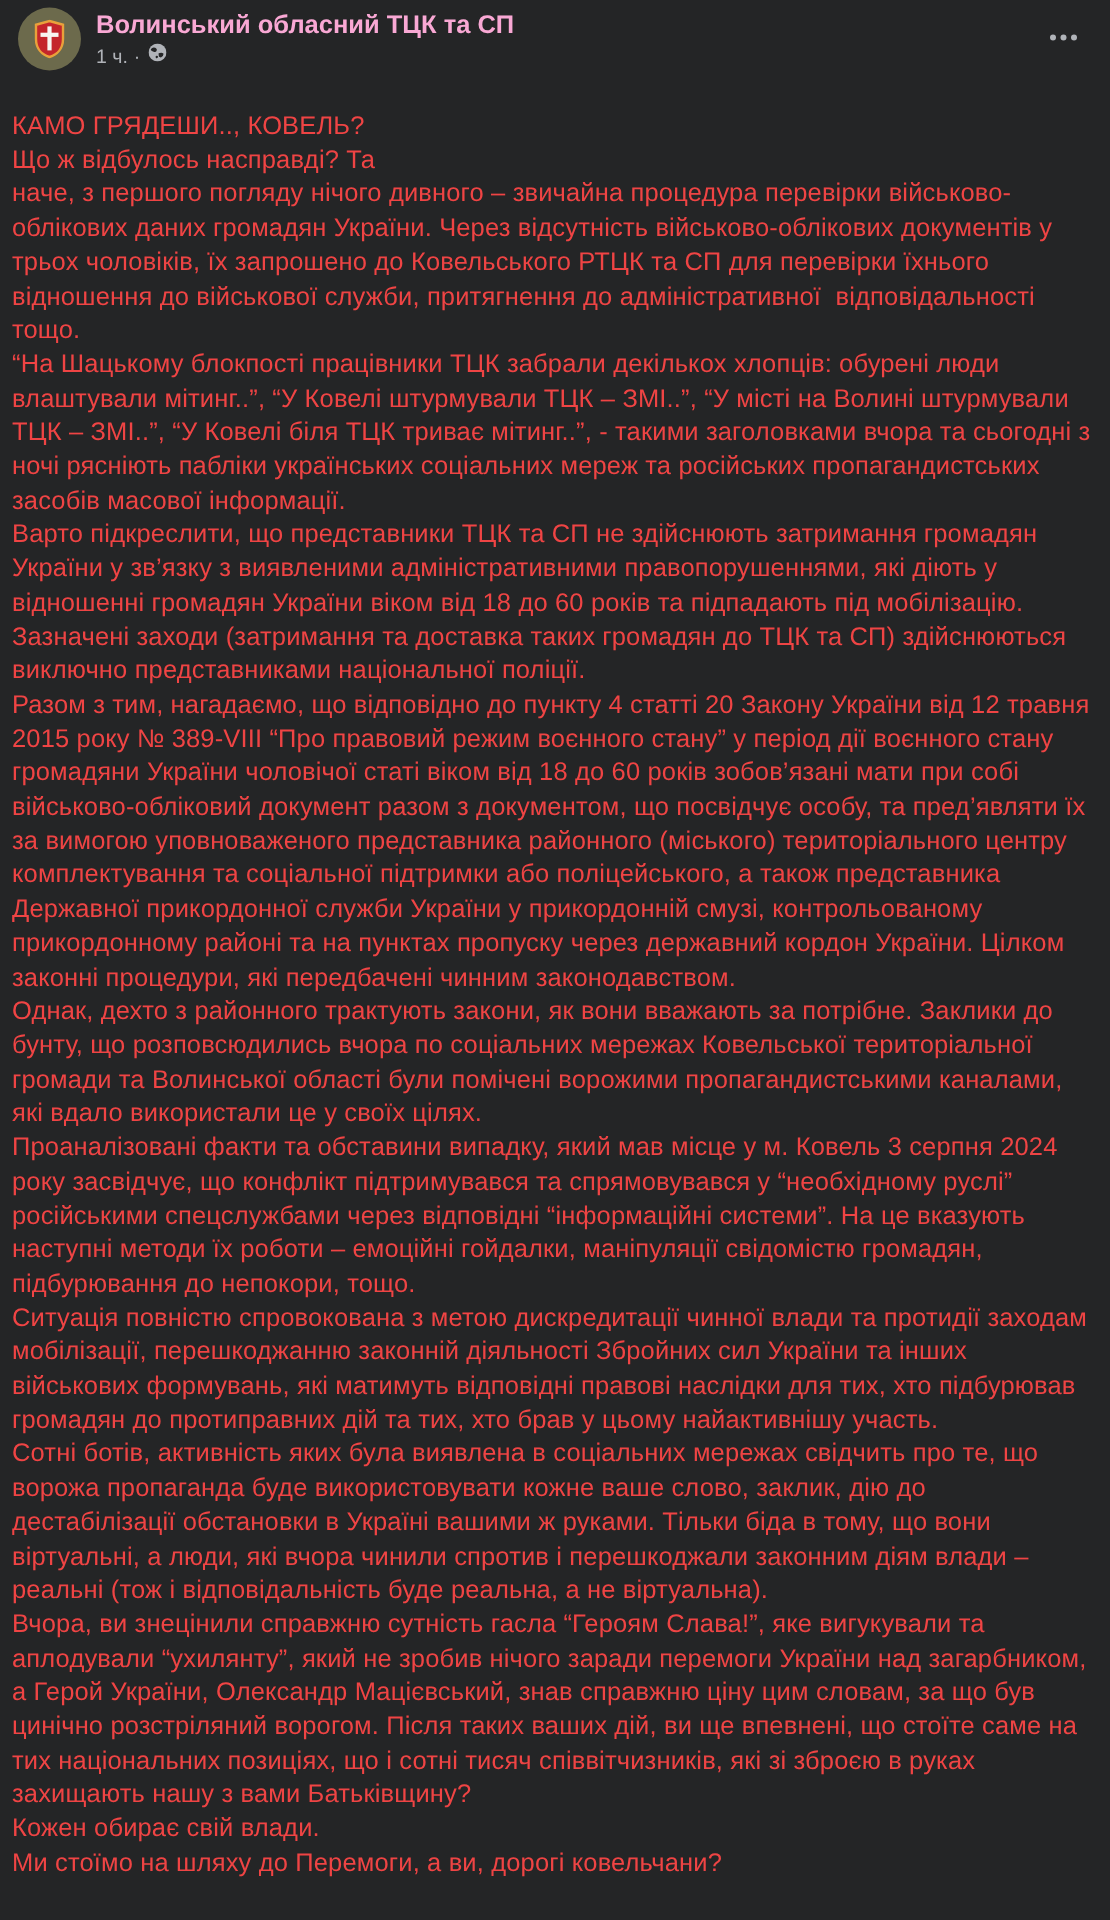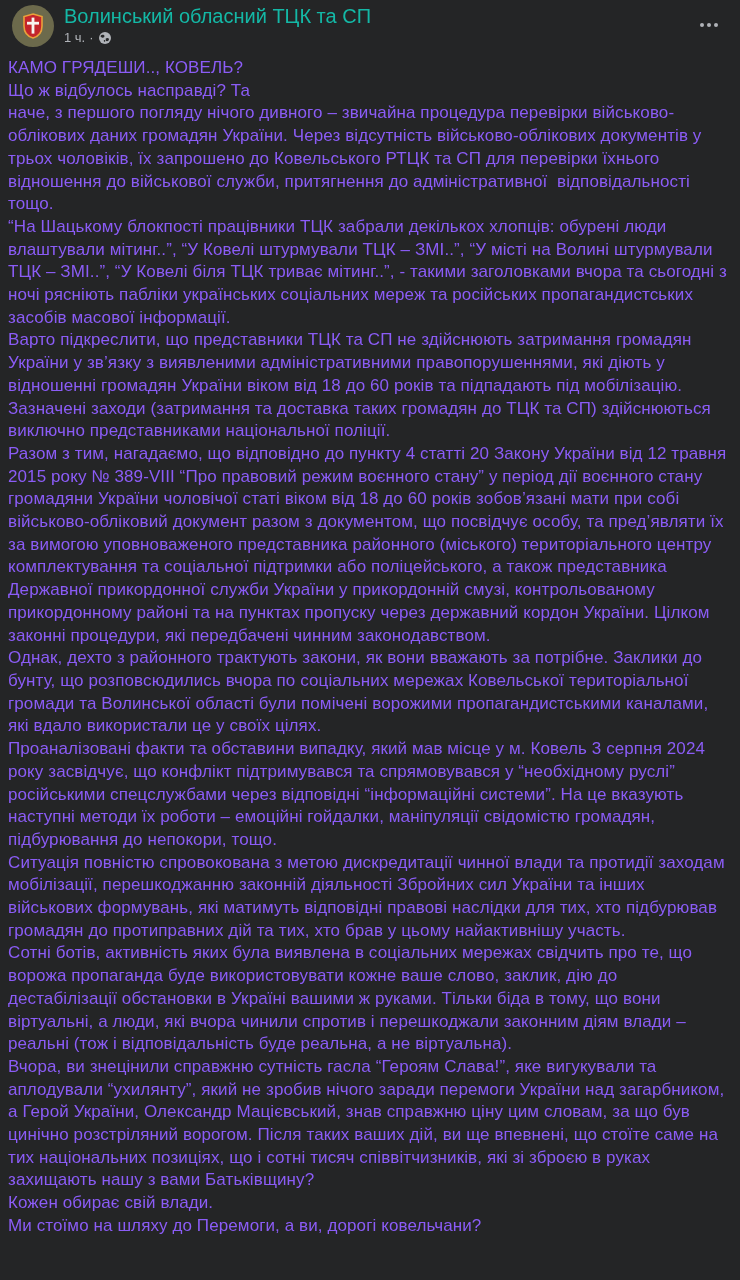--- a/index.html
+++ b/index.html
@@ -24,29 +24,28 @@
   .avatar {
     width: 42px; height: 42px;
     border-radius: 50%;
     background: #6c6a4c;
     flex: 0 0 auto;
     display: flex; align-items: center; justify-content: center;
     cursor: pointer;
   }
   .header-text { margin-left: 10px; padding-top: 1px; min-width: 0; }
   .page-name {
-    font-size: 20px;
-    font-weight: 400;
-    color: #14b8a6;
+    font-size: 17px;
+    font-weight: 700;
+    color: #f9a8d4;
     line-height: 21px;
     cursor: pointer;
   }
   .meta-row {
     display: flex;
-    align-items: center;
     gap: 4px;
     margin-top: 2px;
     font-size: 13px;
     color: #b0b3b8;
     line-height: 17px;
   }
   .meta-sep { color: #b0b3b8; }
   .globe { display: inline-flex; margin-left: 1px; }
 
   .more-btn {
@@ -60,25 +59,25 @@
   }
   .more-btn i {
     width: 4px; height: 4px;
     border-radius: 50%;
     background: #b0b3b8;
     display: block;
   }
 
   
   .post-body {
-    margin-top: 10px;
+    margin-top: 26px;
     padding: 0 12px 0 8px;
     font-size: 17px;
     line-height: 22.7px;
-    color: #8b5cf6;
+    color: #ef4444;
     letter-spacing: 0.1px;
   }
   .post-body p {
     margin: 0;
     white-space: pre-wrap;
     word-wrap: break-word;
   }
 </style>
 </head>
 <body>

